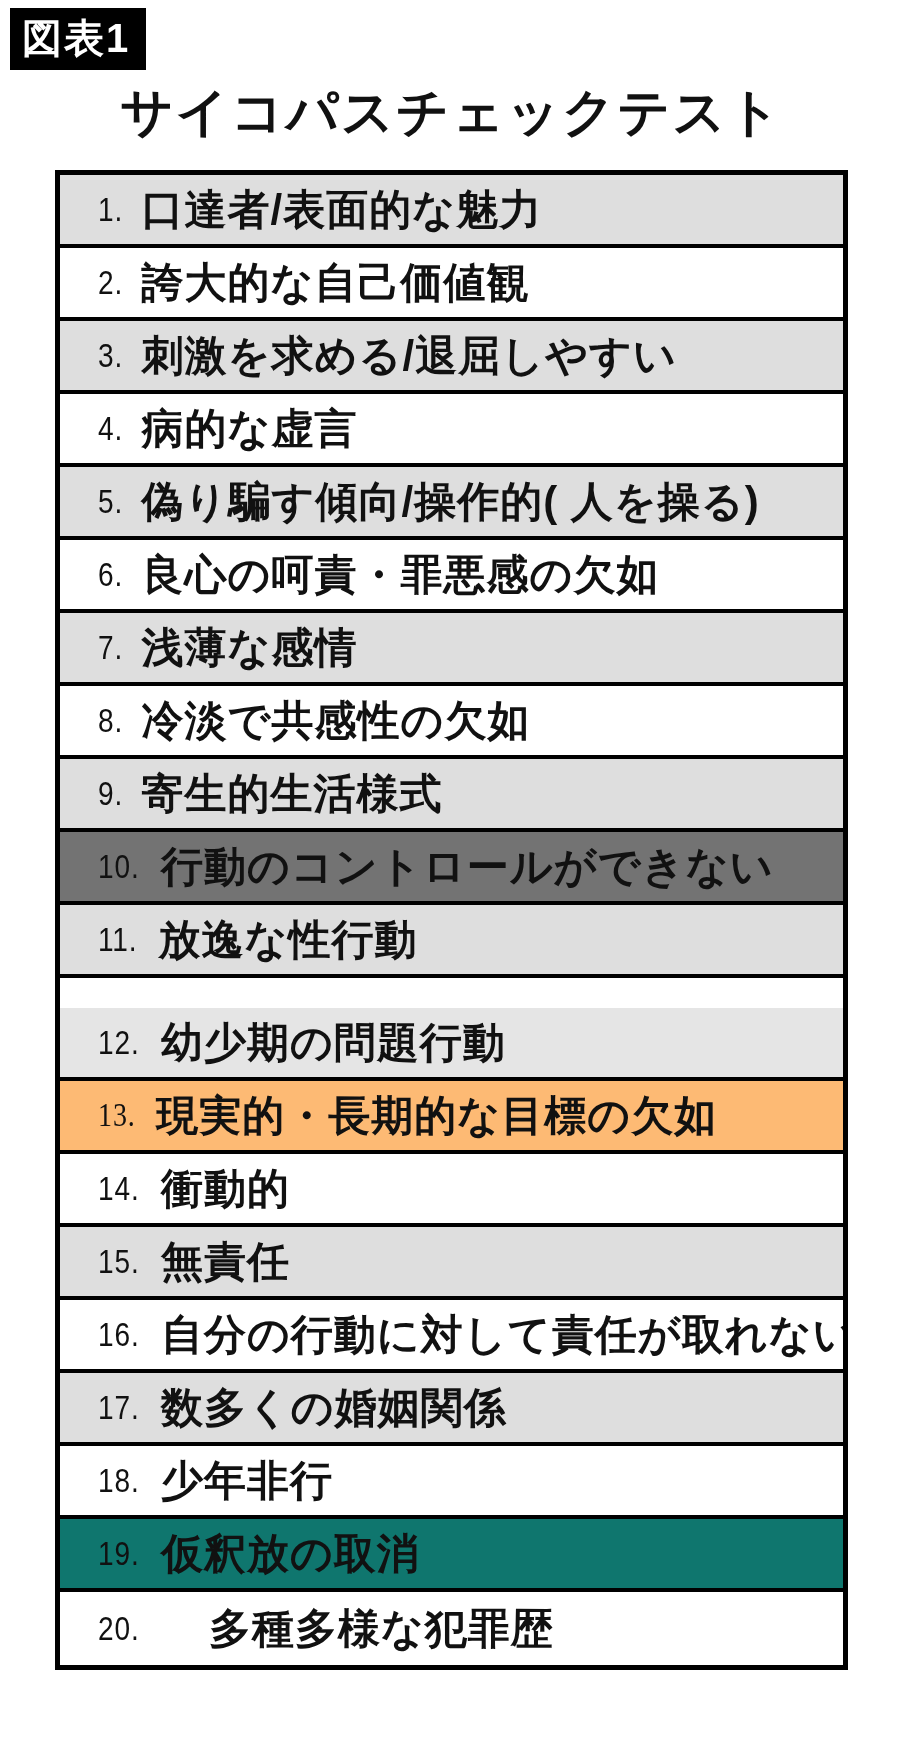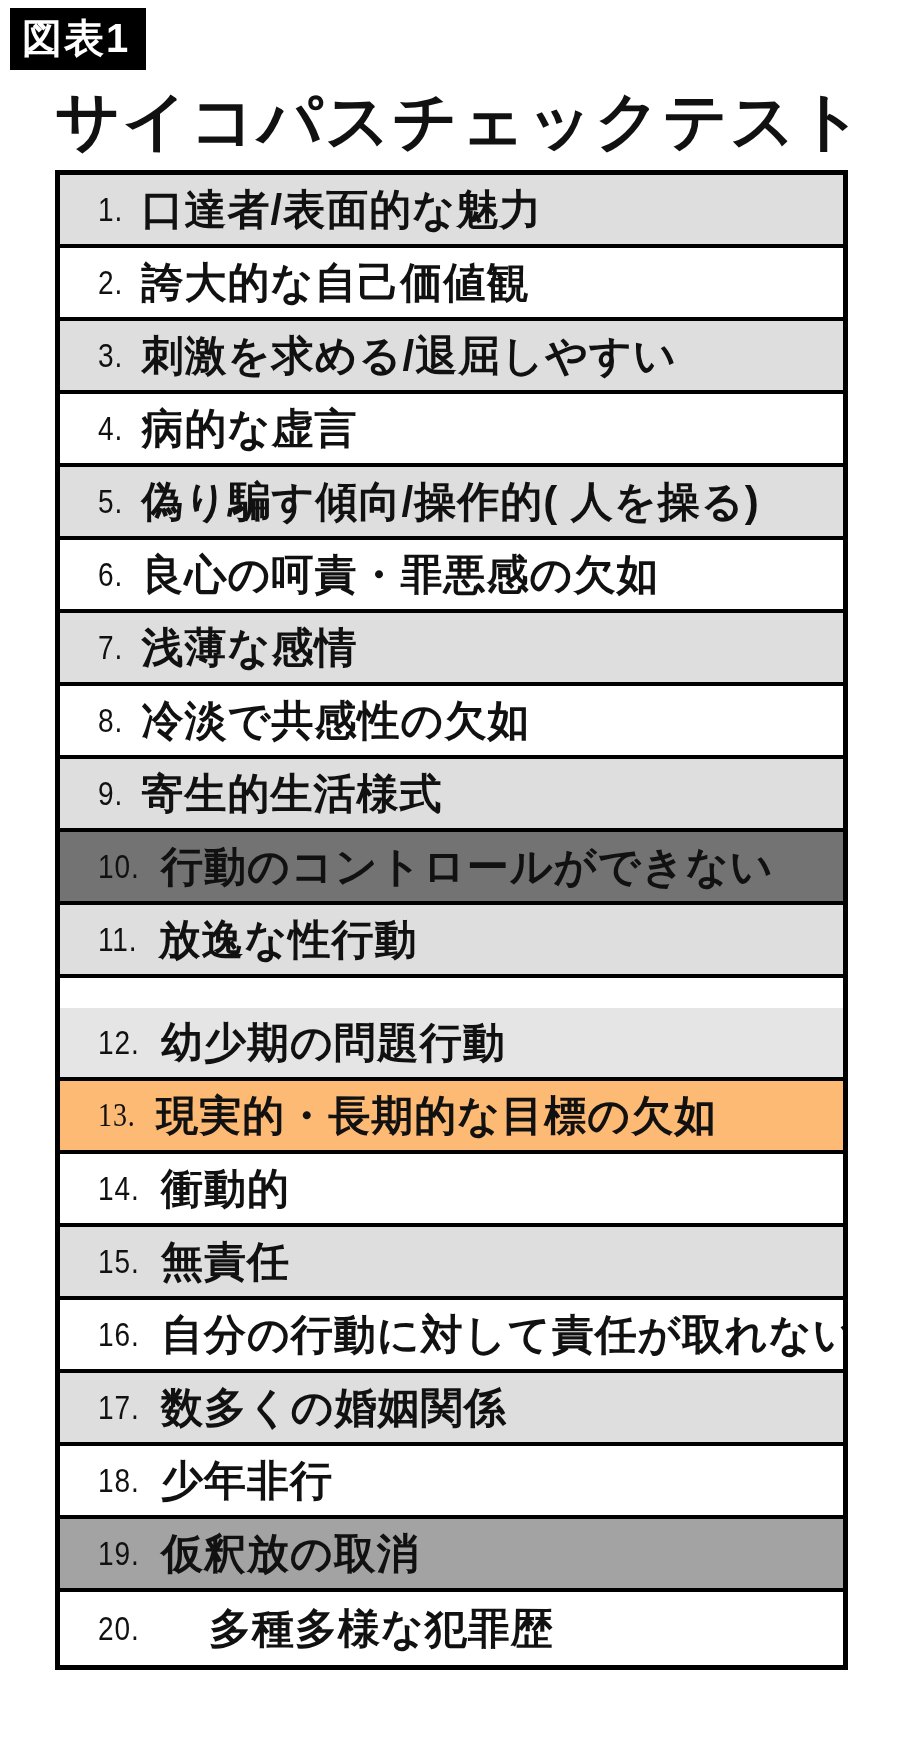--- a/index.html
+++ b/index.html
@@ -26,21 +26,21 @@
     line-height: 1;
     padding: 10px 16px 12px 12px;
     letter-spacing: 2px;
   }
   .figure-title {
     position: absolute;
     left: 55px;
     top: 78px;
     width: 793px;
     text-align: center;
-    font-size: 64px;
+    font-size: 52px;
     font-weight: bold;
     color: #111111;
     letter-spacing: 2px;
     white-space: nowrap;
   }
   .checklist {
     position: absolute;
     left: 55px;
     top: 170px;
     width: 783px;
@@ -151,21 +151,21 @@
         <span class="label">自分の行動に対して責任が取れない</span>
       </div>
       <div class="row" style="background: rgb(222, 222, 222); border-bottom-color: rgb(0, 0, 0);">
         <span class="num">17.</span>
         <span class="label">数多くの婚姻関係</span>
       </div>
       <div class="row" style="background: rgb(255, 255, 255); border-bottom-color: rgb(0, 0, 0);">
         <span class="num">18.</span>
         <span class="label">少年非行</span>
       </div>
-      <div class="row" style="background: #a3a3a3; border-bottom-color: rgb(0, 0, 0);">
+      <div class="row" style="background: #0f766e; border-bottom-color: rgb(0, 0, 0);">
         <span class="num">19.</span>
         <span class="label">仮釈放の取消</span>
       </div>
       <div class="row" style="background: rgb(255, 255, 255); border-bottom-color: rgb(0, 0, 0);">
         <span class="num">20.</span>
         <span class="label">多種多様な犯罪歴</span>
       </div>
     </div>
 </div>
 

